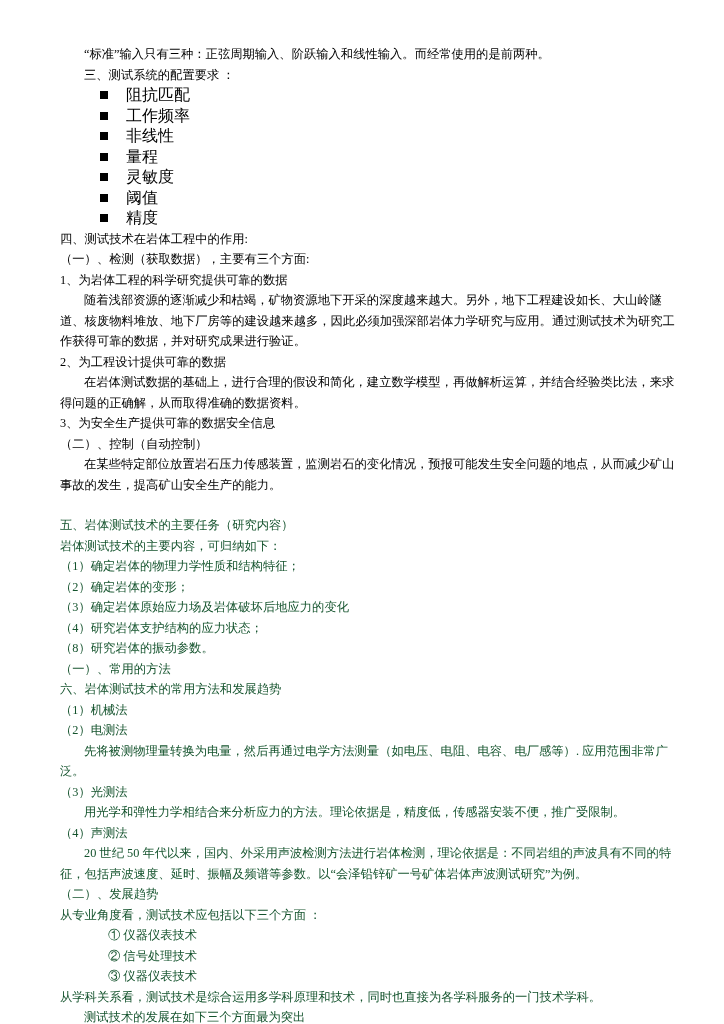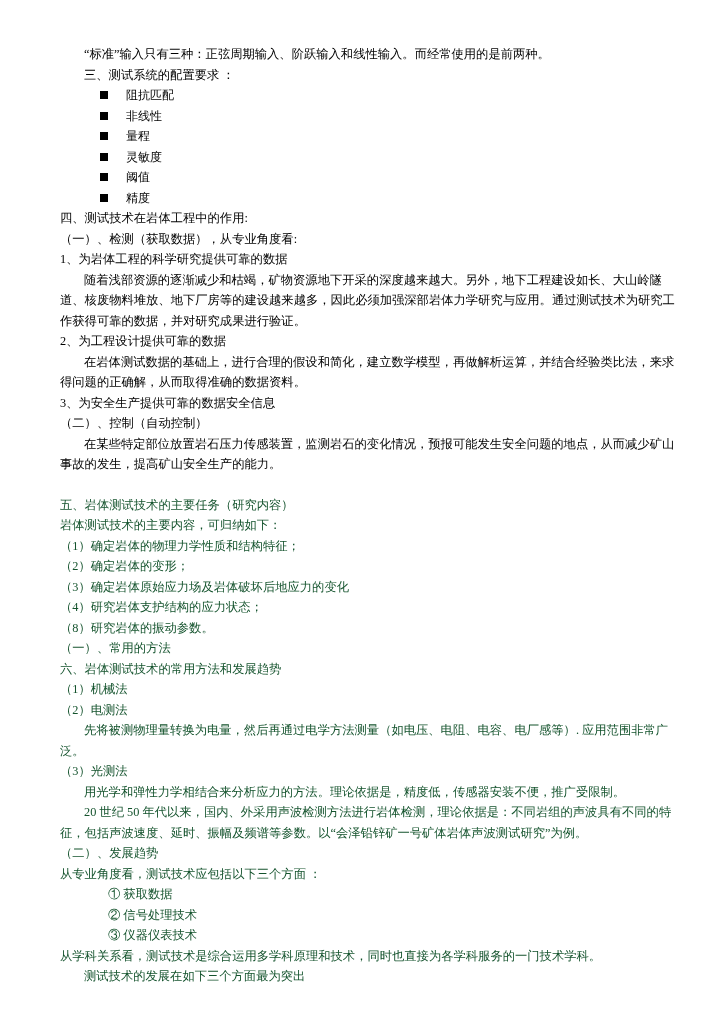--- a/index.html
+++ b/index.html
@@ -40,21 +40,21 @@
   
   .bullets {
     list-style: none;
     margin: 0;
     padding: 0 0 0 40px;
   }
   .bullets li {
     position: relative;
     padding-left: 26px;
     line-height: 20.5px;
-    font-size: 12px;
+    font-size: 16px;
   }
   .bullets li .sq {
     position: absolute;
     left: 0;
     top: 6px;
     width: 8px;
     height: 8px;
     background: #000000;
     display: inline-block;
   }
@@ -64,29 +64,30 @@
 
 <div class="page">
   <div class="doc">
 
     <p class="p ind1 black">“标准”输入只有三种：正弦周期输入、阶跃输入和线性输入。而经常使用的是前两种。</p>
 
     <p class="p ind2 black">三、测试系统的配置要求 ：</p>
 
     <ul class="bullets">
       <li><span class="sq"></span><span>阻抗匹配</span></li>
+      <li><span class="sq"></span><span>工作频率</span></li>
       <li><span class="sq"></span><span>非线性</span></li>
       <li><span class="sq"></span><span>量程</span></li>
       <li><span class="sq"></span><span>灵敏度</span></li>
       <li><span class="sq"></span><span>阈值</span></li>
       <li><span class="sq"></span><span>精度</span></li>
     </ul>
 
     <p class="p black">四、测试技术在岩体工程中的作用:</p>
-    <p class="p black">（一）、检测（获取数据），从专业角度看:</p>
+    <p class="p black">（一）、检测（获取数据），主要有三个方面:</p>
     <p class="p black">1、为岩体工程的科学研究提供可靠的数据</p>
     <p class="p ind1 black">随着浅部资源的逐渐减少和枯竭，矿物资源地下开采的深度越来越大。另外，地下工程建设如长、大山岭隧道、核废物料堆放、地下厂房等的建设越来越多，因此必须加强深部岩体力学研究与应用。通过测试技术为研究工作获得可靠的数据，并对研究成果进行验证。</p>
     <p class="p black">2、为工程设计提供可靠的数据</p>
     <p class="p ind1 black">在岩体测试数据的基础上，进行合理的假设和简化，建立数学模型，再做解析运算，并结合经验类比法，来求得问题的正确解，从而取得准确的数据资料。</p>
     <p class="p black">3、为安全生产提供可靠的数据安全信息</p>
     <p class="p black">（二）、控制（自动控制）</p>
     <p class="p ind1 black">在某些特定部位放置岩石压力传感装置，监测岩石的变化情况，预报可能发生安全问题的地点，从而减少矿山事故的发生，提高矿山安全生产的能力。</p>
 
     <div class="gap"></div>
 
@@ -98,23 +99,24 @@
     <p class="p blue">（4）研究岩体支护结构的应力状态；</p>
     <p class="p blue">（8）研究岩体的振动参数。</p>
 
     <p class="p blue">（一）、常用的方法</p>
     <p class="p blue">六、岩体测试技术的常用方法和发展趋势</p>
     <p class="p blue">（1）机械法</p>
     <p class="p blue">（2）电测法</p>
     <p class="p ind1 blue">先将被测物理量转换为电量，然后再通过电学方法测量（如电压、电阻、电容、电厂感等）. 应用范围非常广泛。</p>
     <p class="p blue">（3）光测法</p>
     <p class="p ind1 blue">用光学和弹性力学相结合来分析应力的方法。理论依据是，精度低，传感器安装不便，推广受限制。</p>
+    <p class="p blue">（4）声测法</p>
     <p class="p ind1 blue">20 世纪 50 年代以来，国内、外采用声波检测方法进行岩体检测，理论依据是：不同岩组的声波具有不同的特征，包括声波速度、延时、振幅及频谱等参数。以“会泽铅锌矿一号矿体岩体声波测试研究”为例。</p>
     <p class="p blue">（二）、发展趋势</p>
     <p class="p blue">从专业角度看，测试技术应包括以下三个方面 ：</p>
-    <p class="p ind3 blue">① 获取数据</p>
+    <p class="p ind3 blue">① 仪器仪表技术</p>
     <p class="p ind3 blue">② 信号处理技术</p>
     <p class="p ind3 blue">③ 仪器仪表技术</p>
     <p class="p blue">从学科关系看，测试技术是综合运用多学科原理和技术，同时也直接为各学科服务的一门技术学科。</p>
     <p class="p ind1 blue">测试技术的发展在如下三个方面最为突出</p>
 
   </div>
 </div>
 
 </body></html>

